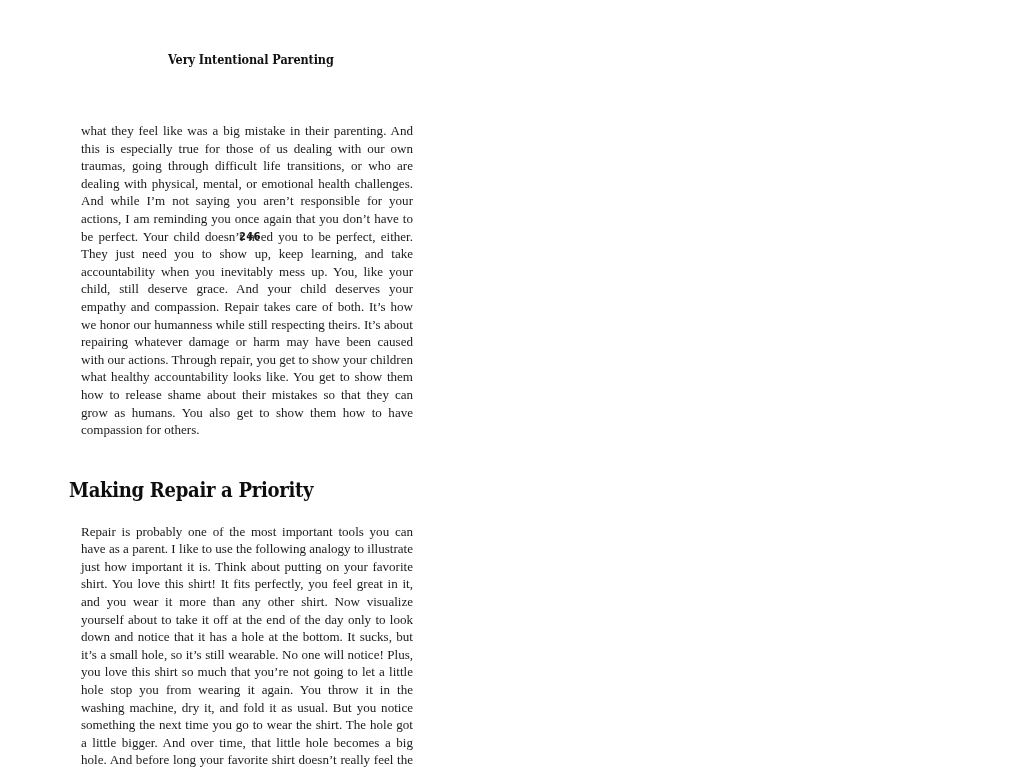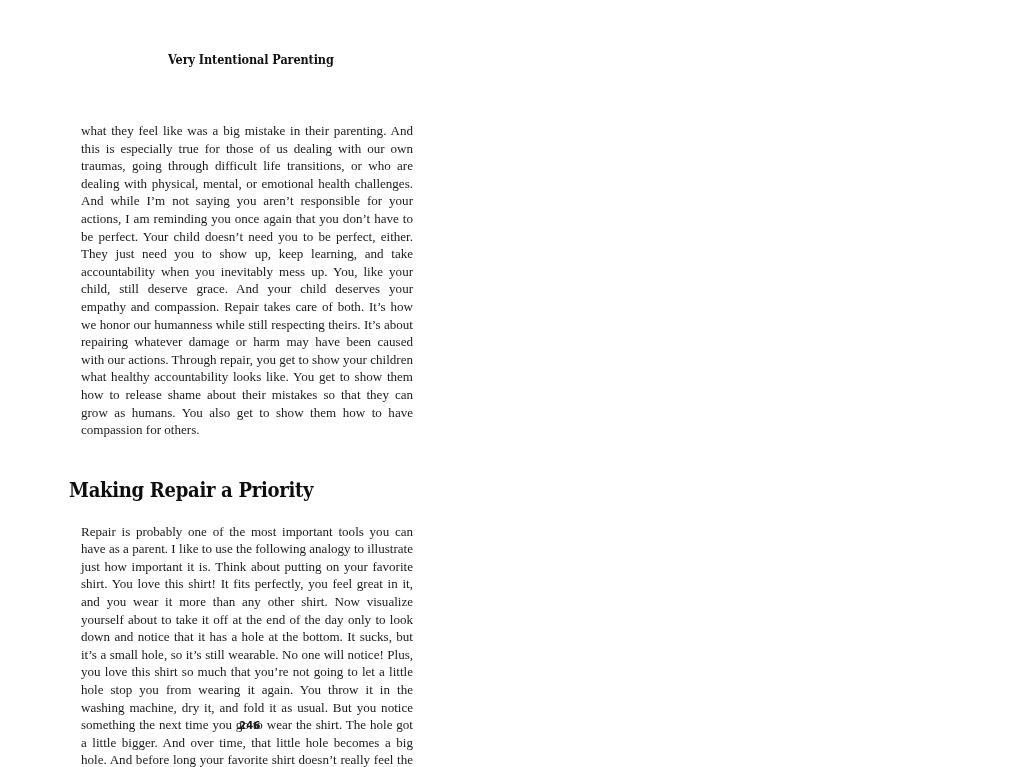--- a/index.html
+++ b/index.html
@@ -13,20 +13,21 @@
     font-family: "Liberation Serif", serif;
     color: #1a1a1a;
     overflow: hidden;
   }
 
   .spread {
     position: relative;
     width: 1024px;
     height: 555px;
     display: flex;
+    flex-direction: column;
   }
 
   .page {
     position: relative;
     width: 512px;
     height: 767px;
     box-sizing: border-box;
   }
 
   

